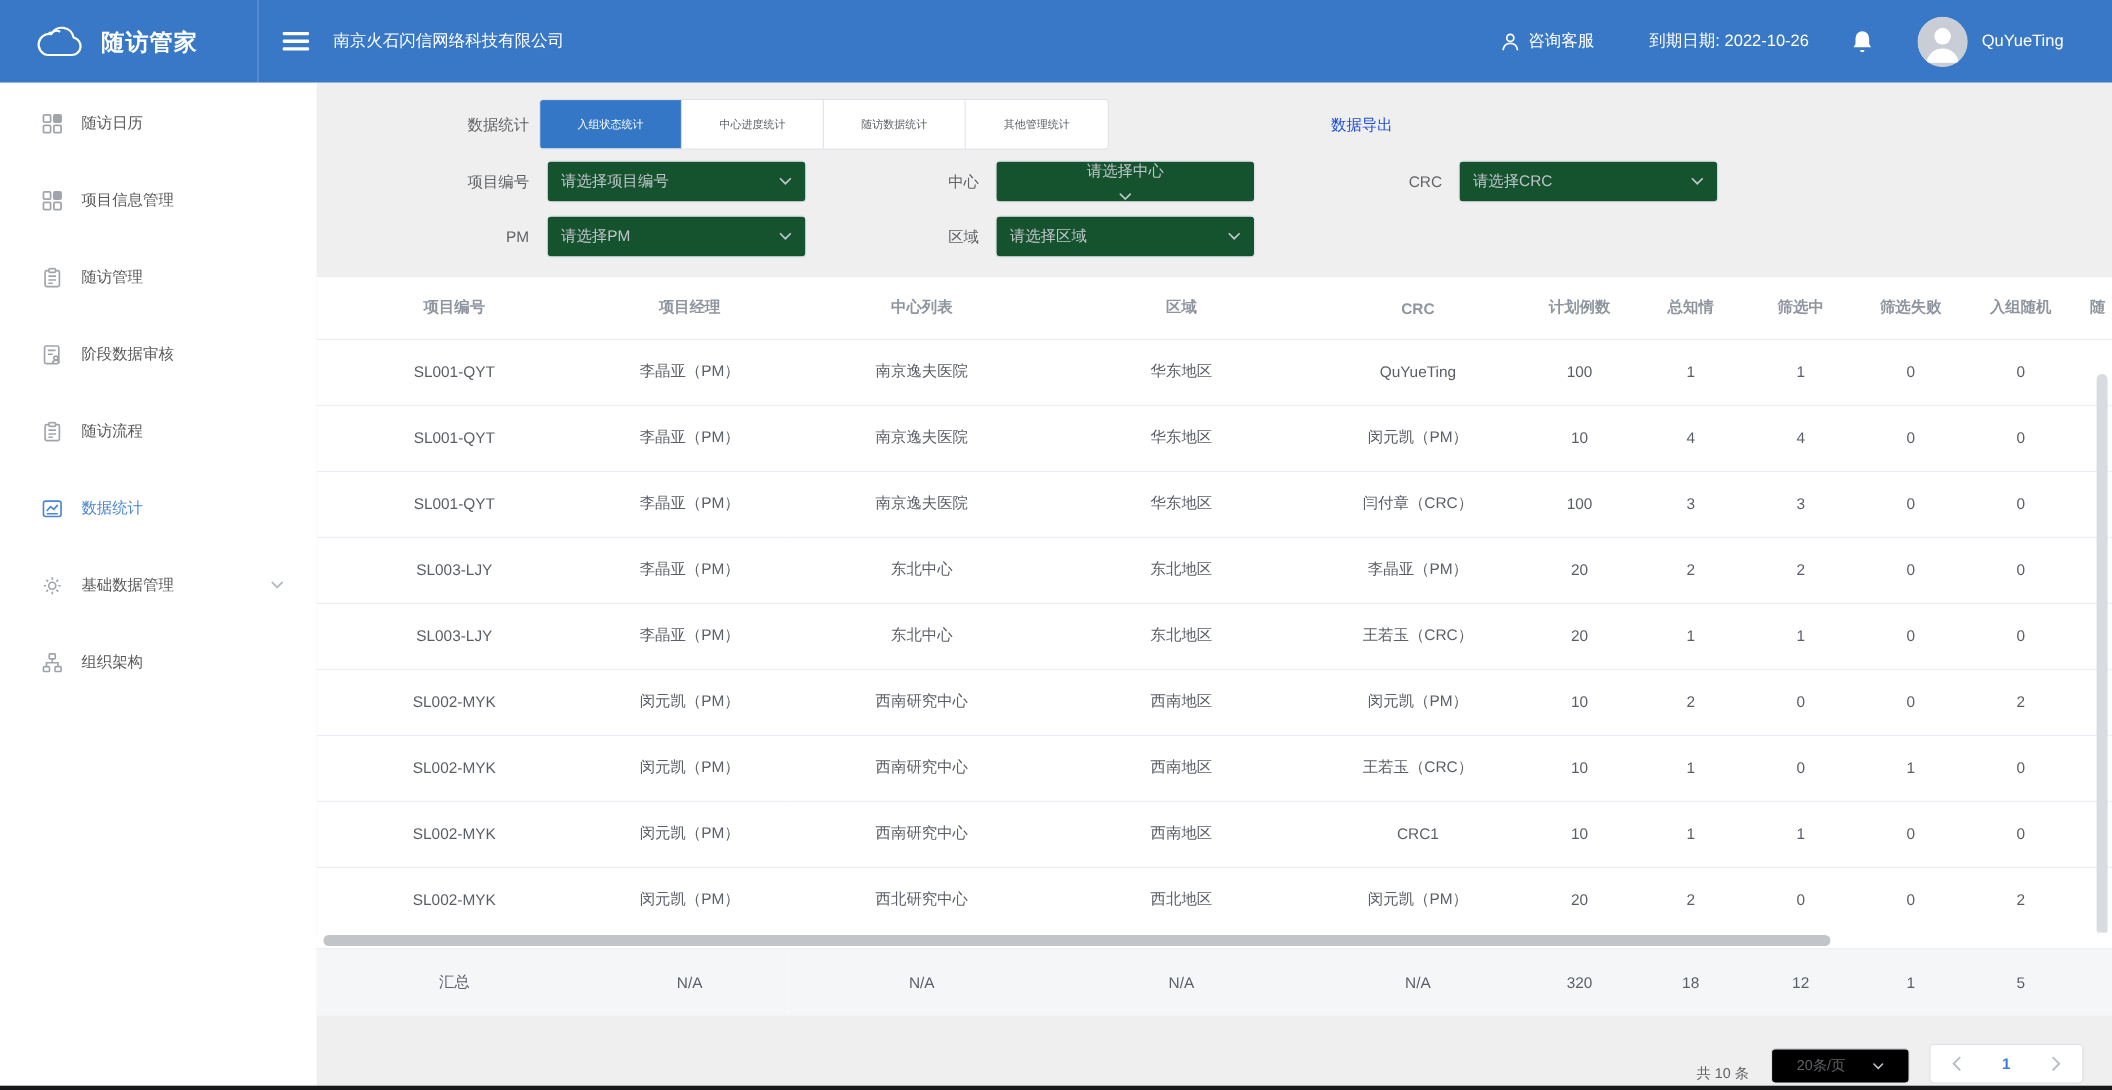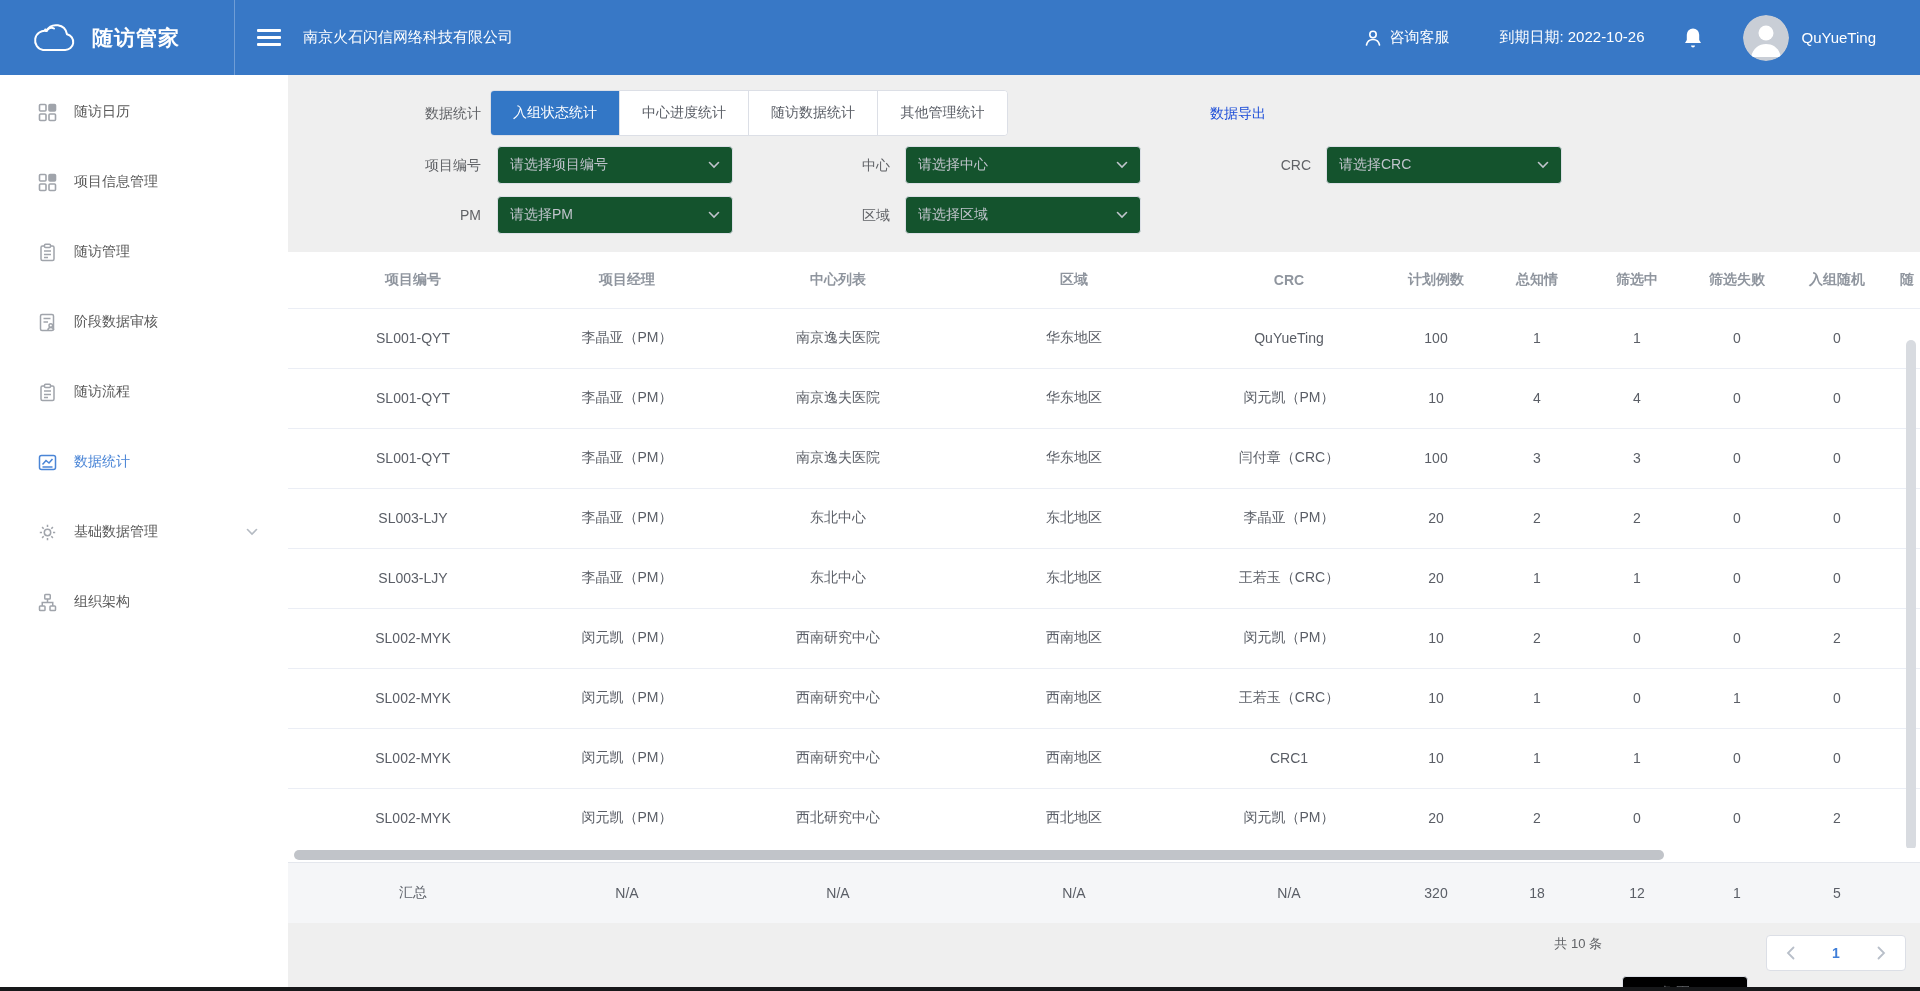--- a/index.html
+++ b/index.html
@@ -43,29 +43,29 @@
   .f-label { position:absolute; text-align:right; color:#606266; font-size:14px; }
   .lbl-r1 { left:0; width:193px; top:15px; line-height:46px; }
   .lbl-r2a { left:0; width:193px; top:71px; line-height:38px; }
   .lbl-r2b { left:420px; width:182px; top:71px; line-height:38px; }
   .lbl-r2c { left:841px; width:182px; top:71px; line-height:38px; }
   .lbl-r3a { left:0; width:193px; top:121px; line-height:38px; }
   .lbl-r3b { left:420px; width:182px; top:121px; line-height:38px; }
   .tab-group { position:absolute; left:202px; top:15px; height:46px; display:flex;
     border-radius:4px; overflow:hidden; border:1px solid #dcdfe6; background:#fff; }
   .tab { width:129px; height:100%; display:flex; align-items:center; justify-content:center;
-    font-size:14px; color:#5a5e66; background:#fff; border-right:1px solid #dcdfe6; cursor:pointer; }
+    font-size:10px; color:#5a5e66; background:#fff; border-right:1px solid #dcdfe6; cursor:pointer; }
   .tab:last-child { border-right:none; }
   .tab.active { background:#3377c6; color:#fff; }
   .export-link { position:absolute; left:922px; top:15px; line-height:46px; font-size:14px;
     color:#1d4ed8; cursor:pointer; }
   .select { position:absolute; height:38px; width:236px; background:#14532d; border:1px solid #dcdfe6;
     border-radius:4px; display:flex; align-items:center; padding:0 12px; cursor:pointer; }
   .select .ph { flex:1; font-size:14px; color:#c0c4cc; white-space:nowrap; overflow:hidden; }
-  .sel-1 { left:209px; top:71px; } .sel-2 { left:617px; top:71px; } .sel-3 { left:1038px; top:71px; }
+  .sel-1 { left:209px; top:71px; } .sel-2 { left:617px; top:71px;flex-direction:column; } .sel-3 { left:1038px; top:71px; }
   .sel-4 { left:209px; top:121px; } .sel-5 { left:617px; top:121px; }
 
   
   .table-card { position:absolute; top:177px; left:0; width:1632px; background:#fff; }
   .table-clip { width:1632px; overflow:hidden; position:relative; }
   table.grid { border-collapse:collapse; table-layout:fixed; width:1644px; background:#fff; }
   table.grid th { height:56px; font-size:14px; font-weight:bold; color:#8f959e; text-align:center;
     white-space:nowrap; overflow:hidden; }
   table.grid td { height:60px; font-size:14px; color:#5a5e66; text-align:center;
     border-top:1px solid #ebeef5; white-space:nowrap; overflow:hidden; }
@@ -73,21 +73,21 @@
     background:#d8dbe0; border-radius:5px; }
   .hscroll { height:14px; background:#fff; position:relative; }
   .hscroll .thumb { position:absolute; left:6px; top:2px; width:1370px; height:10px;
     background:#c1c4c9; border-radius:5px; cursor:pointer; }
   table.summary { border-collapse:collapse; table-layout:fixed; width:1644px; }
   table.summary td { height:60px; font-size:14px; color:#5a5e66; text-align:center;
     background:#f5f6f8; border-top:1px solid #e4e7ed; white-space:nowrap; overflow:hidden; }
 
   
   .pagination { position:absolute; top:860px; left:0; width:1632px; height:50px;
-    display:flex; align-items:flex-start; justify-content:flex-end; padding-right:14px; }
+    display:flex; align-items:flex-end; justify-content:flex-end; padding-right:26px; }
   .total-label { font-size:13px; color:#606266; margin-right:20px; }
   .page-size { width:126px; height:32px; background:#000000; border:1px solid #dcdfe6; border-radius:4px;
     display:flex; align-items:center; justify-content:center; gap:24px; font-size:13px; color:#606266;
     cursor:pointer; margin-right:18px;margin-top:41px; }
   .pager { width:140px; height:36px; background:#fff; border:1px solid #dcdfe6; border-radius:4px;
     display:flex; align-items:center; justify-content:space-around; }
   .pager .arrow { color:#b8bfc9; display:flex; cursor:pointer; }
   .pager .cur { color:#3f7ed8; font-size:14px; font-weight:bold; cursor:pointer; }
 
   .window-edge { position:absolute; left:0; bottom:0; width:1920px; height:4px; background:#17181a; z-index:9; }

